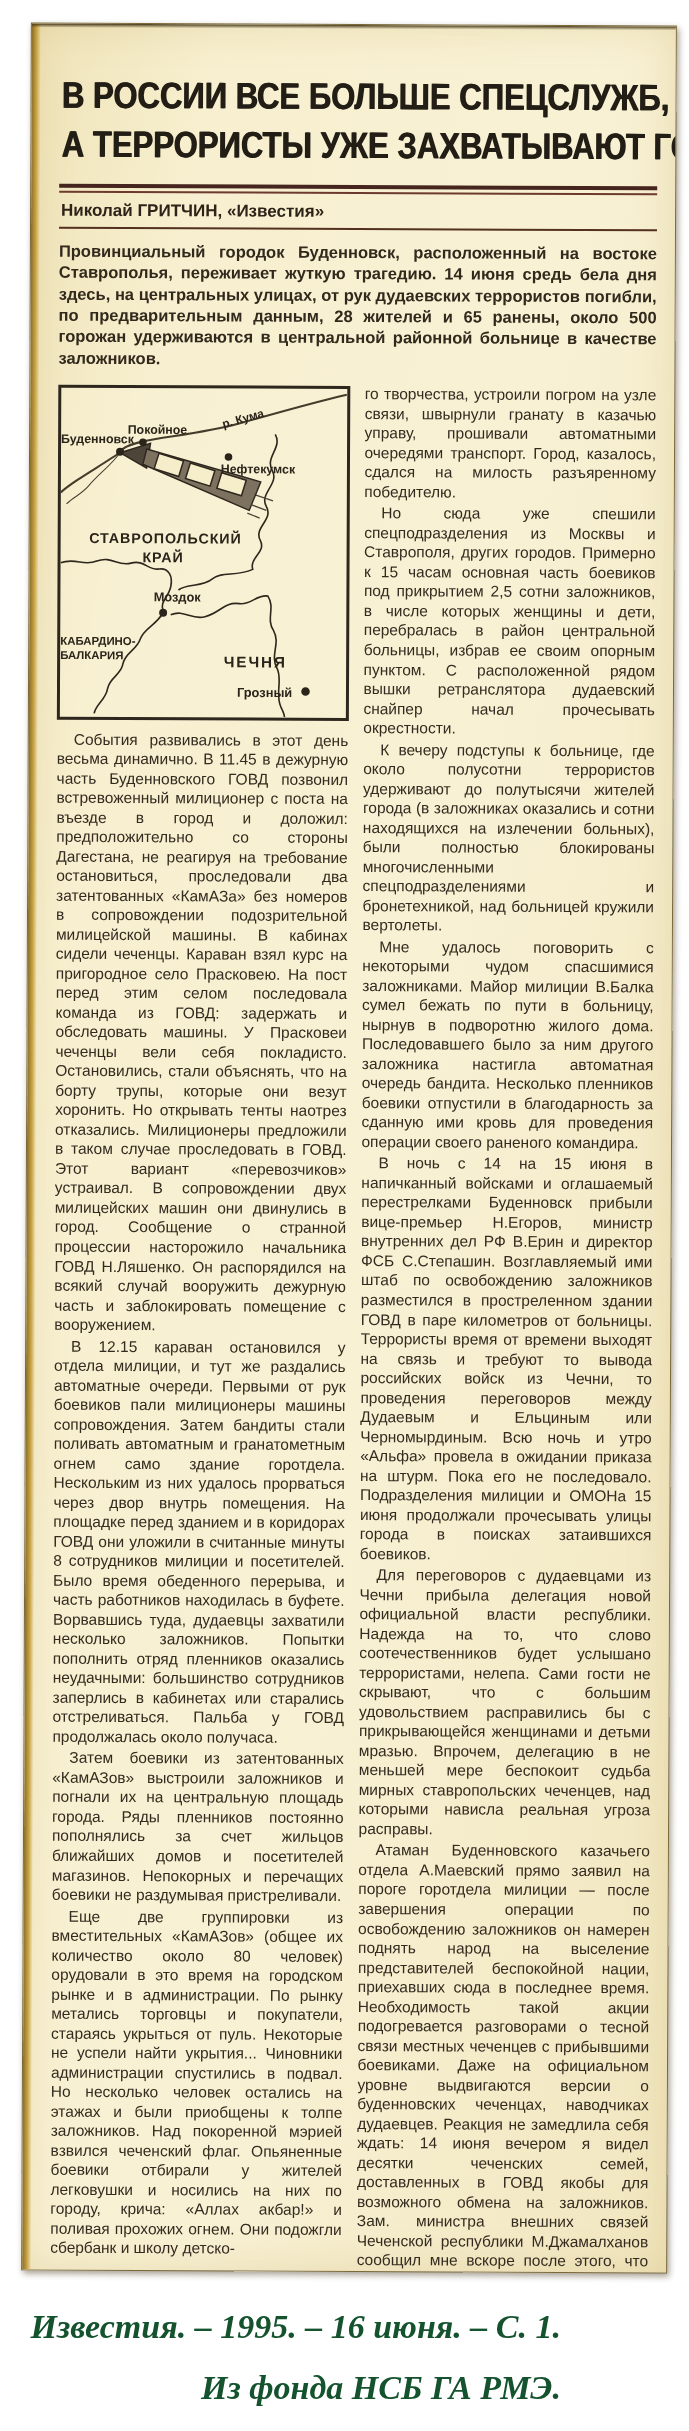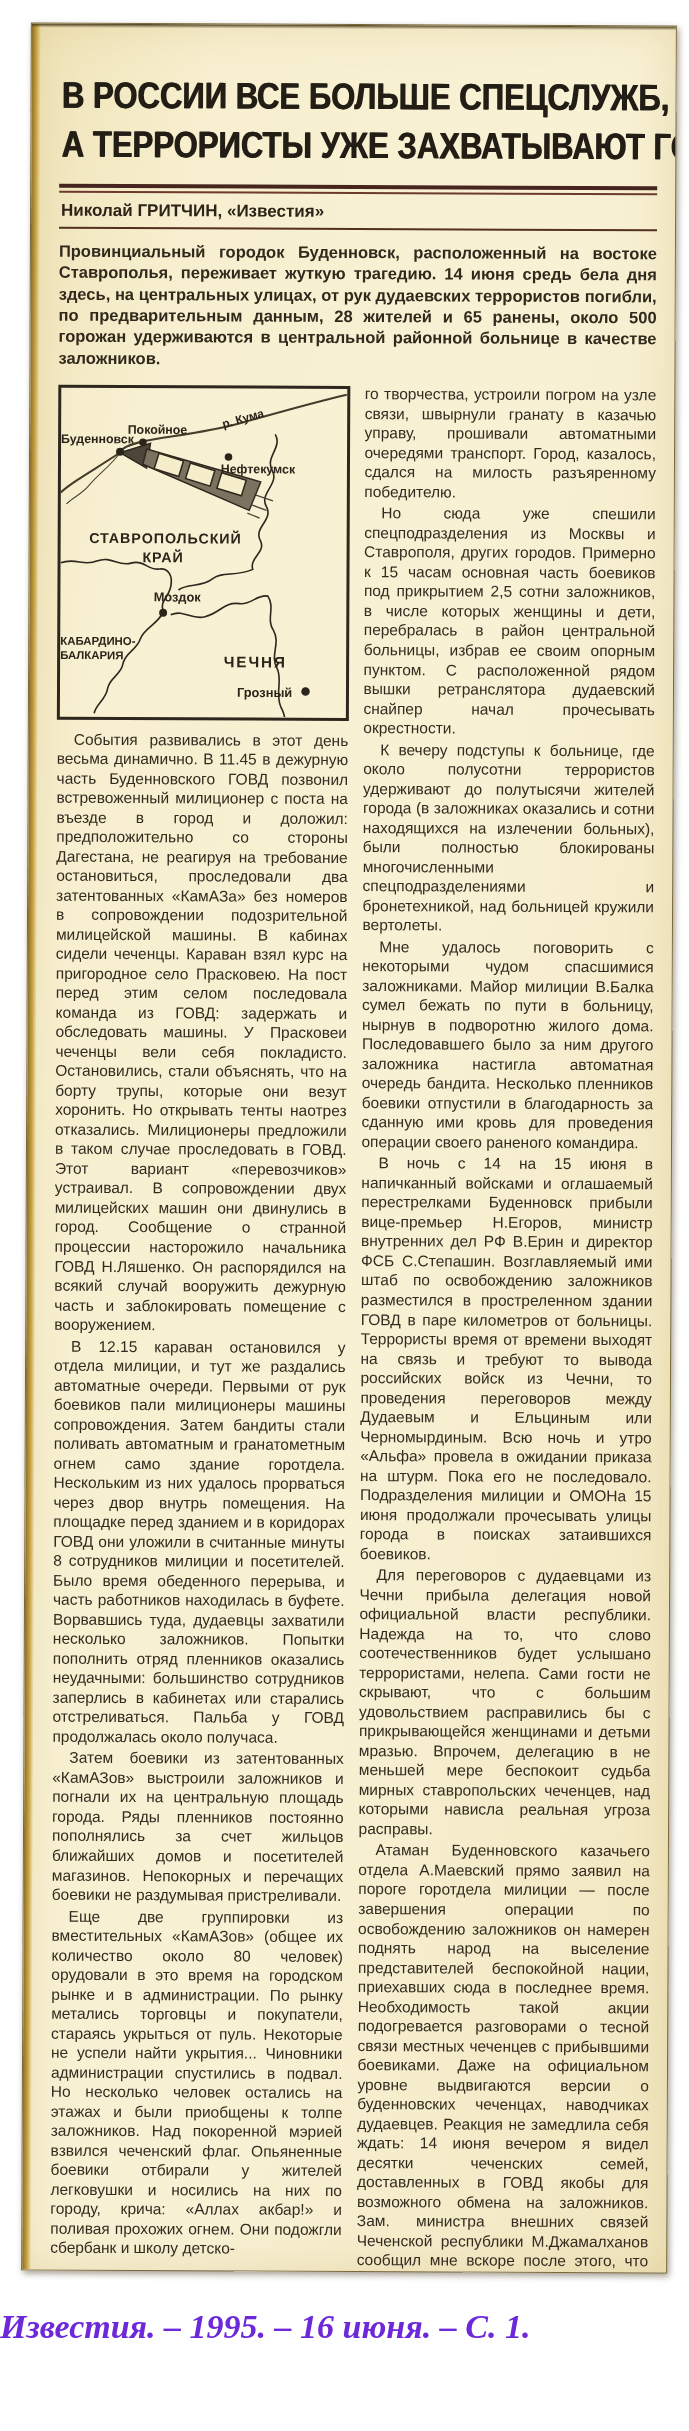--- a/index.html
+++ b/index.html
@@ -46,23 +46,23 @@
   .col p{margin:0 0 2px 0;text-indent:17px;}
   .col p.no-indent{text-indent:0;}
 
   .map-box{
     border:3px solid #2e271d;margin:2px 0 10px 0;background:rgba(250,243,216,.4);
   }
   .map-box svg{display:block;width:100%;height:auto;}
   .map-label{font-family:"Liberation Sans",sans-serif;font-weight:bold;fill:#2b241a;}
 
   .caption{
-    position:absolute;left:0;top:2296px;width:561px;text-align:left;
+    position:absolute;left:0;top:2296px;width:561px;text-align:right;
     font-family:"Liberation Serif",serif;font-style:italic;font-weight:bold;
-    font-size:34px;color:#6d28d9;line-height:1.8;
+    font-size:34px;color:#14532d;line-height:1.8;
   }
 </style>
 </head>
 <body>
 
 <div class="clipping">
   <div class="scan-edge"></div>
   <div class="scan-edge-top"></div>
 
   <div class="headline">
@@ -136,13 +136,14 @@
       <p>Для переговоров с дудаевцами из Чечни прибыла делегация новой официальной власти республики. Надежда на то, что слово соотечественников будет услышано террористами, нелепа. Сами гости не скрывают, что с большим удовольствием расправились бы с прикрывающейся женщинами и детьми мразью. Впрочем, делегацию в не меньшей мере беспокоит судьба мирных ставропольских чеченцев, над которыми нависла реальная угроза расправы.</p>
       <p>Атаман Буденновского казачьего отдела А.Маевский прямо заявил на пороге горотдела милиции — после завершения операции по освобождению заложников он намерен поднять народ на выселение представителей беспокойной нации, приехавших сюда в последнее время. Необходимость такой акции подогревается разговорами о тесной связи местных чеченцев с прибывшими боевиками. Даже на официальном уровне выдвигаются версии о буденновских чеченцах, наводчиках дудаевцев. Реакция не замедлила себя ждать: 14 июня вечером я видел десятки чеченских семей, доставленных в ГОВД якобы для возможного обмена на заложников. Зам. министра внешних связей Чеченской республики М.Джамалханов сообщил мне вскоре после этого, что заметил избитых мужчин из этих семей.</p>
 
     </div>
 
   </div>
 </div>
 
 <div class="caption">
   <div>Известия. – 1995. – 16 июня. – С. 1.</div>
+  <div>Из фонда НСБ ГА РМЭ.</div>
 </div>
 
 </body></html>

